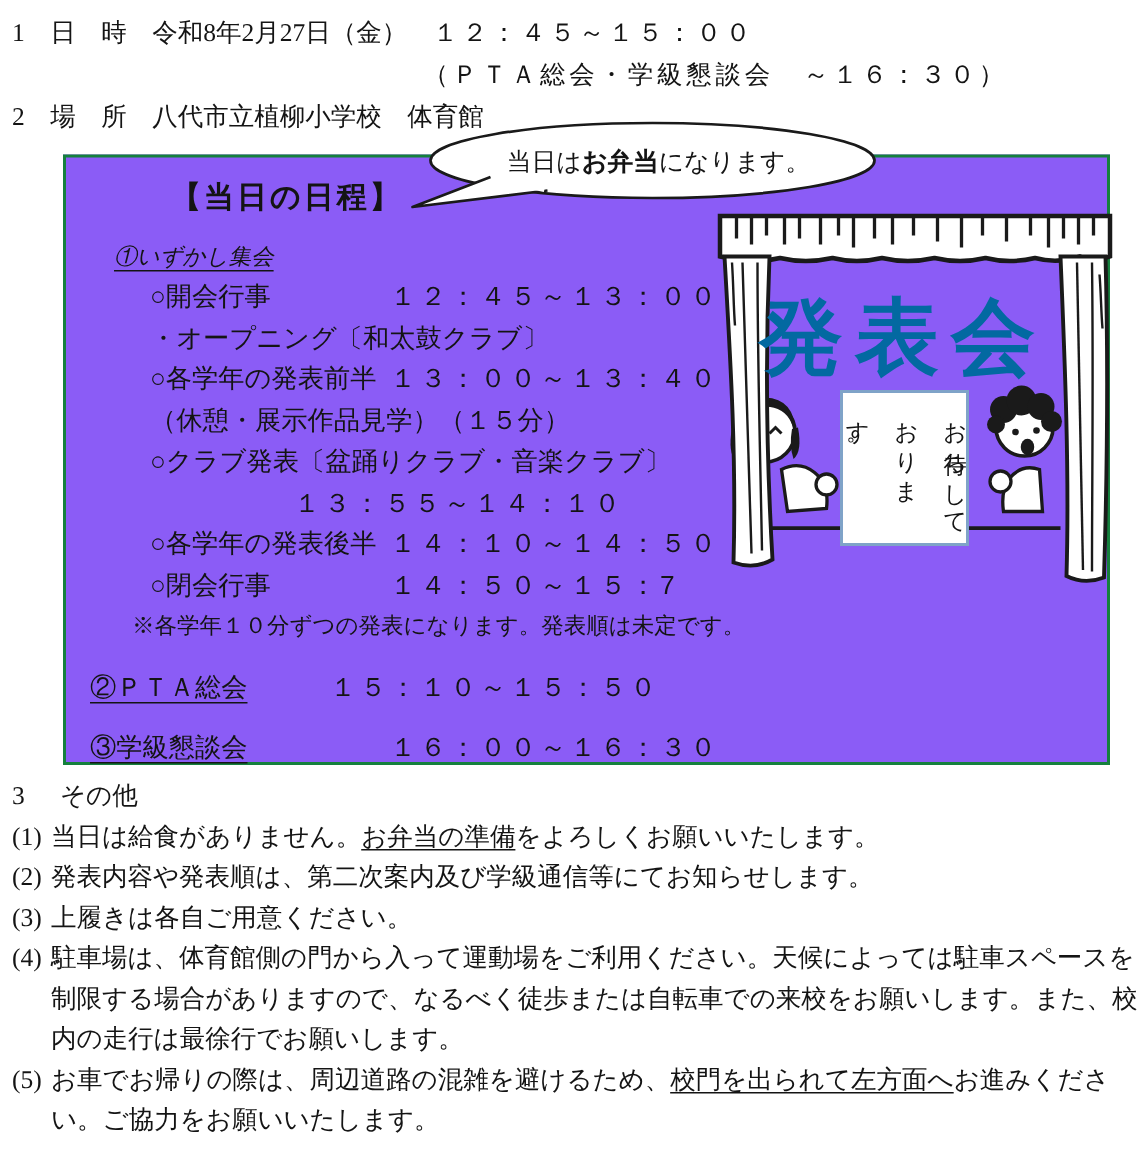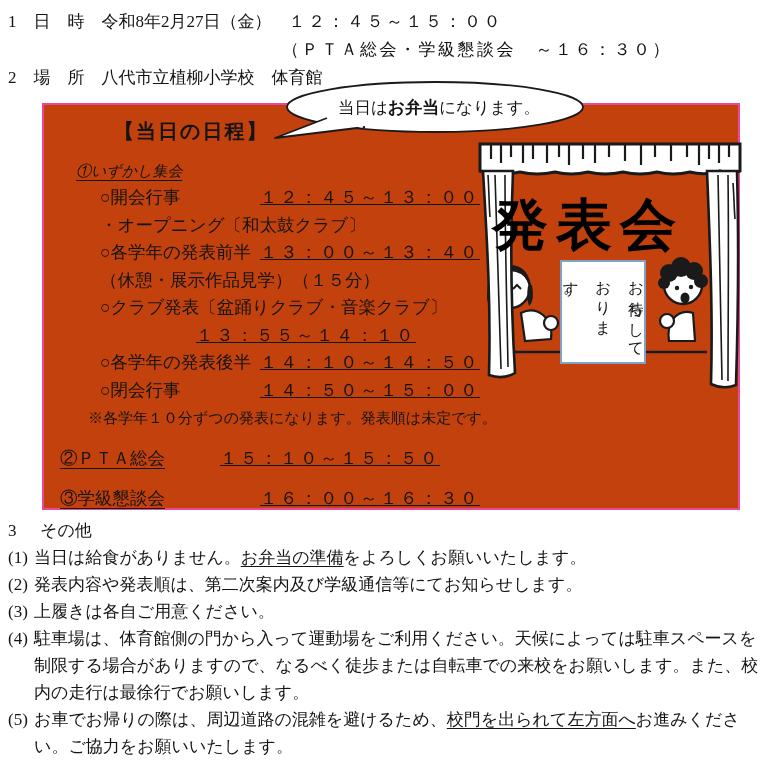--- a/index.html
+++ b/index.html
@@ -15,21 +15,21 @@
   .abs{position:absolute;}
 
   
   #header{left:8px;top:8px;width:750px;line-height:28px;white-space:nowrap;}
   .time-sp{letter-spacing:2.5px;}
   #header-line2{margin-left:274px;}
 
   
   #program-box{
     left:42px;top:103px;width:694px;height:403px;
-    border:2px solid #ec4899;background:#c2410c;
+    border:2px solid #15803d;background:#8b5cf6;
   }
   #program-content{position:absolute;left:16px;top:0;width:420px;}
   #program-title{
     margin:13px 0 0 54px;
     font-family:"Liberation Sans", sans-serif;
     font-weight:bold;font-size:20px;letter-spacing:2px;
   }
   #meeting-title{
     margin:17px 0 0 16px;
     font-family:"Liberation Sans", sans-serif;
@@ -37,21 +37,21 @@
     text-decoration:underline;text-underline-offset:4px;font-style:italic;
   }
   .prow{
     display:flex;line-height:27.5px;white-space:nowrap;
     font-family:"Liberation Sans", sans-serif;font-size:17.5px;
   }
   .prows{margin-top:3px;margin-left:40px;}
   .plabel{display:inline-block;}
   .pl-w1{width:186px;}
   .pl-w2{width:160px;}
-  .ptime{letter-spacing:2.5px;text-decoration:underline;}
+  .ptime{letter-spacing:2.5px;}
   .prow.indent-time{padding-left:96px;}
   #program-note{
     margin-top:1px;padding-left:28px;
     font-family:"Liberation Sans", sans-serif;
     font-size:15px;line-height:25px;white-space:nowrap;
   }
   .big-row{
     display:flex;white-space:nowrap;
     font-family:"Liberation Sans", sans-serif;font-size:17.5px;
     line-height:27px;
@@ -65,24 +65,24 @@
   #bubble-svg{left:263px;top:78px;}
   #bubble-text{
     left:308px;top:96px;width:262px;text-align:center;
     font-size:16.5px;white-space:nowrap;
   }
   #bubble-text b{font-family:"Liberation Sans", sans-serif;font-size:17px;}
 
   
   #stage-svg{left:455px;top:135px;}
   #stage-banner{
-    left:492px;top:188px;width:220px;
+    left:492px;top:188px;width:220px;text-align:center;
     font-family:"Liberation Sans", sans-serif;
     font-weight:bold;font-size:56px;letter-spacing:8px;
-    color:#000000;white-space:nowrap;
+    color:#0369a1;white-space:nowrap;
   }
   #wait-sign{
     left:560px;top:260px;width:82px;height:100px;
     background:#ffffff;border:2px solid #7fa3c8;
     display:flex;align-items:flex-start;justify-content:center;
   }
   #wait-sign-text{
     writing-mode:vertical-rl;
     font-size:15.5px;line-height:2.1;
     letter-spacing:2px;
@@ -129,21 +129,21 @@
         </div>
       <div class="prow indent-time">
           <span class="ptime">１３：５５～１４：１０</span>
         </div>
       <div class="prow">
           <span class="plabel pl-w2">○各学年の発表後半</span>
           <span class="ptime">１４：１０～１４：５０</span>
         </div>
       <div class="prow">
           <span class="plabel pl-w2">○閉会行事</span>
-          <span class="ptime">１４：５０～１５：００</span>
+          <span class="ptime">１４：５０～１５：7</span>
         </div>
     </div>
     <div id="program-note">※各学年１０分ずつの発表になります。発表順は未定です。</div>
     <div class="big-row" id="pta-row">
       <span class="cell"><span class="u-label">②ＰＴＡ総会</span></span>
         <span class="ptime">１５：１０～１５：５０</span>
     </div>
     <div class="big-row" id="kondan-row">
       <span class="cell"><span class="u-label">③学級懇談会</span></span>
         <span class="ptime">１６：００～１６：３０</span>

